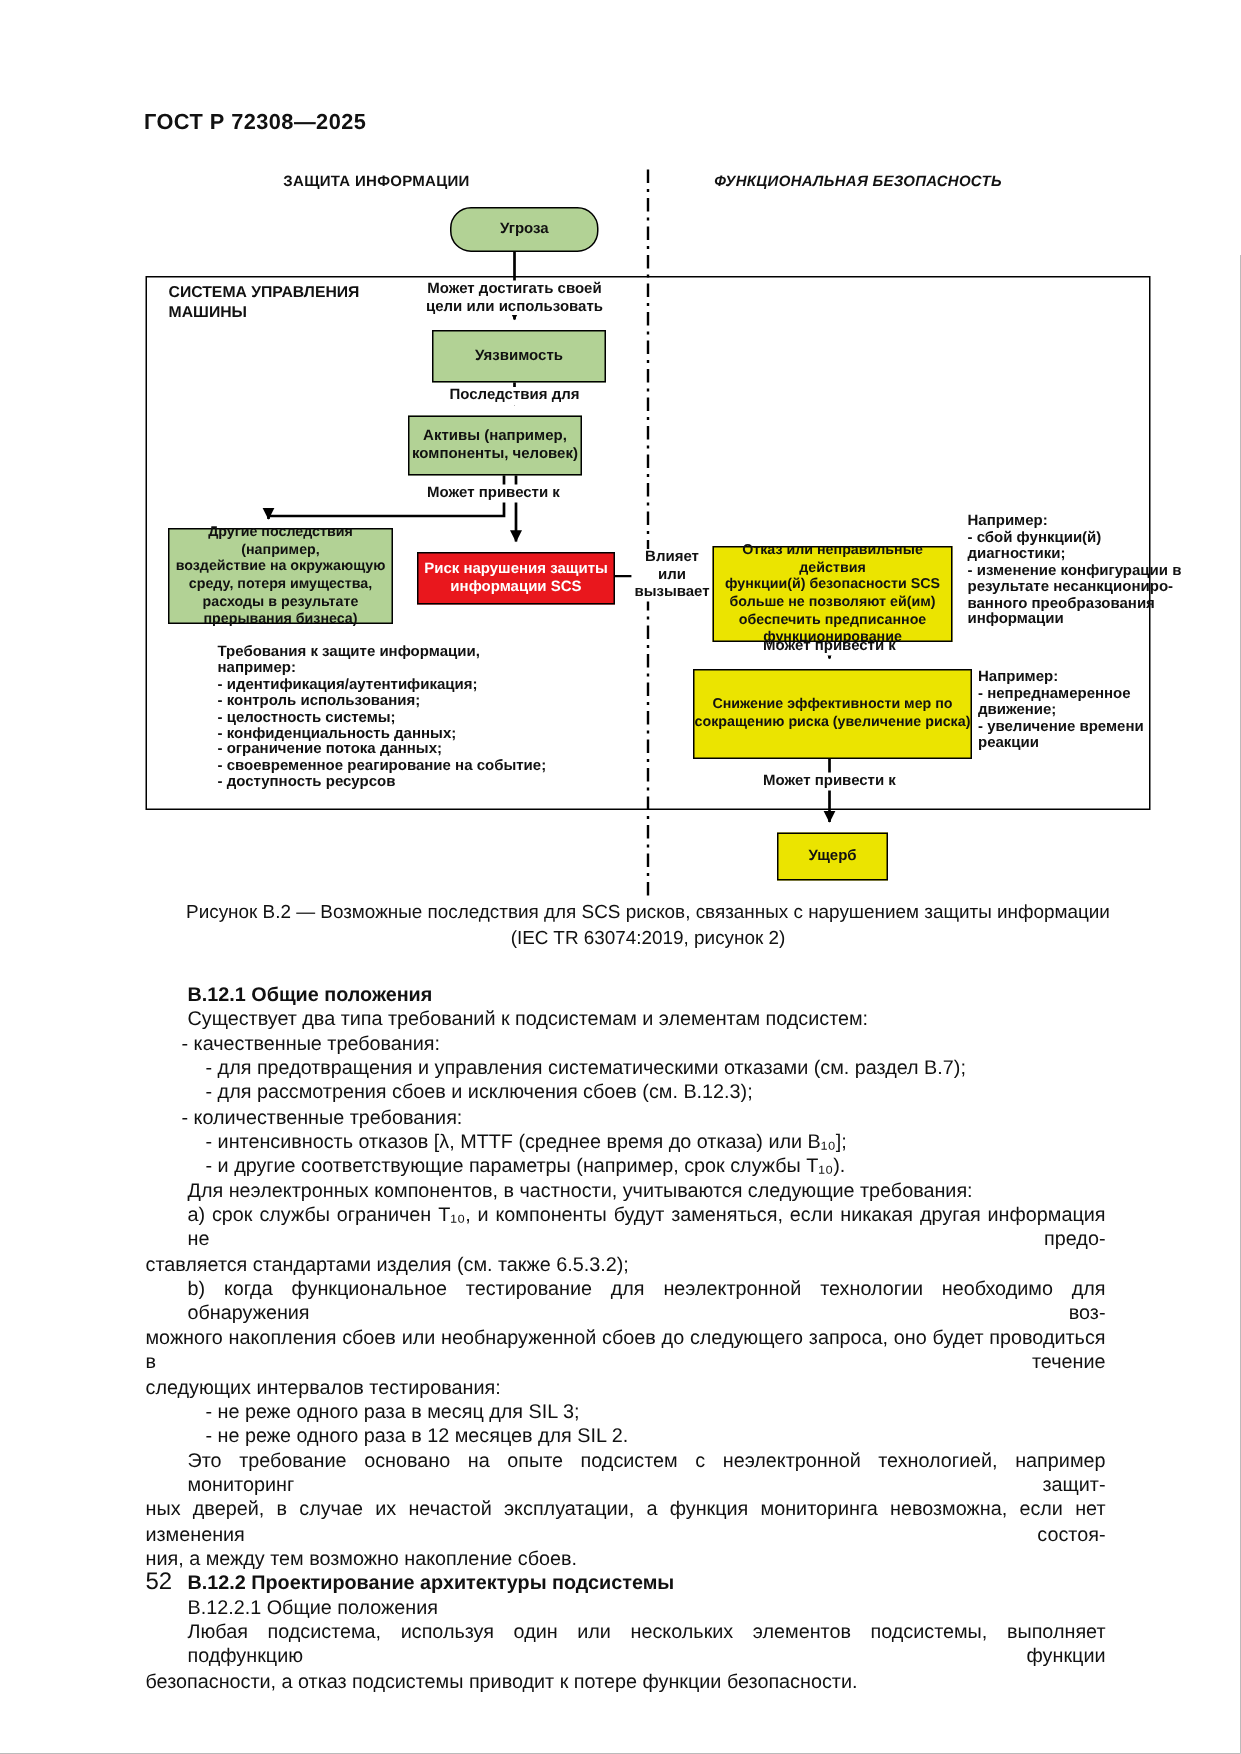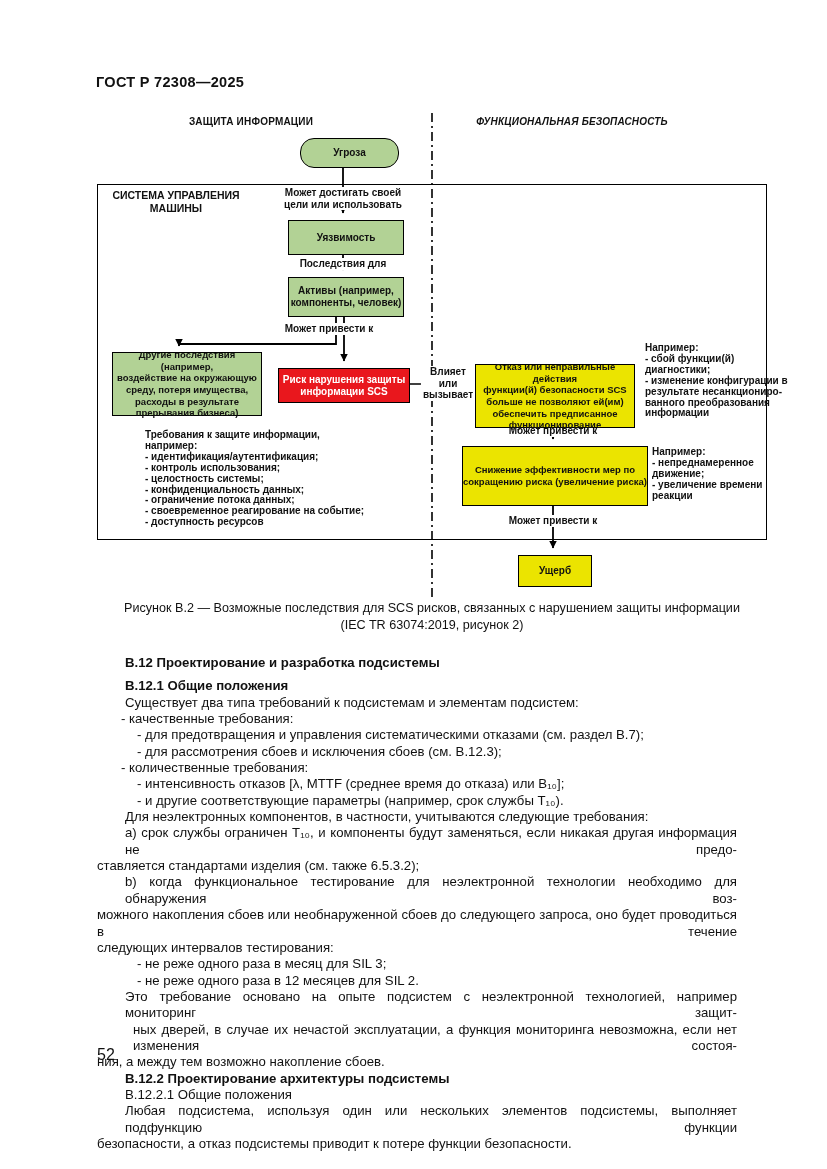--- a/index.html
+++ b/index.html
@@ -6,21 +6,21 @@
   .page{
     position:relative; width:827px; height:1169px; background:#fff;
     font-family:"Liberation Sans","DejaVu Sans",sans-serif; color:#111;
     margin:0 auto; overflow:hidden;
   }
   .abs{position:absolute;}
   .doc-header{left:96px; top:74px; font-size:14.5px; font-weight:bold; letter-spacing:.3px;}
   .coltitle{font-size:10px; font-weight:bold; letter-spacing:.2px; white-space:nowrap; transform:translateX(-50%);}
   .outerbox{left:97px; top:184px; width:668px; height:354px; border:1.6px solid #000;}
   .sysname{left:176px; top:189px; transform:translateX(-50%); font-size:10.5px; font-weight:bold;
-           text-align:center; white-space:pre-line; line-height:13px;}
+           text-align:left; white-space:pre-line; line-height:13px;}
   svg.wires{left:0; top:0;}
   .node{border:1.8px solid #000; display:flex; align-items:center; justify-content:center;
         text-align:center; white-space:pre-line; font-weight:bold; font-size:10px; line-height:12px;}
   .node.small{font-size:9.5px; line-height:11.6px;}
   .green{background:var(--green);}
   .yellow{background:var(--yellow);}
   .red{background:var(--red); color:#fff;}
   .lbl{font-weight:bold; font-size:10px; line-height:11.5px; text-align:center;
        white-space:pre-line; background:#fff; padding:0 2px; transform:translateX(-50%);}
   .note{font-weight:bold; font-size:10px; line-height:10.9px; white-space:pre-line;}
@@ -75,21 +75,21 @@
   <div class="abs lbl" style="left:343px; top:258px;">Последствия для</div>
   <div class="abs lbl" style="left:329px; top:323px;">Может привести к</div>
   <div class="abs lbl" style="left:448px; top:366px;">Влияет
 или
 вызывает</div>
   <div class="abs lbl" style="left:553px; top:425px;">Может привести к</div>
   <div class="abs lbl" style="left:553px; top:515px;">Может привести к</div>
 
   <div class="abs node green" style="left:300px; top:138px; width:97px; height:28px;border-radius:14px;">Угроза</div>
   <div class="abs node green" style="left:288px; top:220px; width:114px; height:33px;">Уязвимость</div>
-  <div class="abs node green" style="left:288px; top:277px; width:114px; height:38px;">Активы (например,
+  <div class="abs node green" style="left:272px; top:277px; width:114px; height:38px;">Активы (например,
 компоненты, человек)</div>
   <div class="abs node green small" style="left:112px; top:352px; width:148px; height:62px;">Другие последствия (например,
 воздействие на окружающую
 среду, потеря имущества,
 расходы в результате
 прерывания бизнеса)</div>
   <div class="abs node red" style="left:278px; top:368px; width:130px; height:33px;">Риск нарушения защиты
 информации SCS</div>
   <div class="abs node yellow small" style="left:475px; top:364px; width:158px; height:62px;">Отказ или неправильные действия
 функции(й) безопасности SCS
@@ -121,39 +121,38 @@
 - ограничение потока данных;
 - своевременное реагирование на событие;
 - доступность ресурсов</div>
 
   <div class="abs caption">
     <div>Рисунок В.2 — Возможные последствия для SCS рисков, связанных с нарушением защиты информации</div>
     <div>(IEC TR 63074:2019, рисунок 2)</div>
   </div>
 
   <div class="abs bodytext">
-      <div class="tline bold" style="padding-left: 28px; margin-bottom: 7px;">В.12 Проектирование и разработка подсистемы</div>
       <div class="tline bold" style="padding-left: 28px;">В.12.1 Общие положения</div>
       <div class="tline" style="padding-left: 28px;">Существует два типа требований к подсистемам и элементам подсистем:</div>
       <div class="tline" style="padding-left: 24px;">- качественные требования:</div>
       <div class="tline" style="padding-left: 40px;">- для предотвращения и управления систематическими отказами (см. раздел В.7);</div>
       <div class="tline" style="padding-left: 40px;">- для рассмотрения сбоев и исключения сбоев (см. В.12.3);</div>
       <div class="tline" style="padding-left: 24px;">- количественные требования:</div>
       <div class="tline" style="padding-left: 40px;">- интенсивность отказов [λ, MTTF (среднее время до отказа) или B₁₀];</div>
       <div class="tline" style="padding-left: 40px;">- и другие соответствующие параметры (например, срок службы T₁₀).</div>
       <div class="tline" style="padding-left: 28px;">Для неэлектронных компонентов, в частности, учитываются следующие требования:</div>
       <div class="tline fill" style="padding-left: 28px;">a) срок службы ограничен T₁₀, и компоненты будут заменяться, если никакая другая информация не предо-</div>
       <div class="tline" style="padding-left: 0px;">ставляется стандартами изделия (см. также 6.5.3.2);</div>
       <div class="tline fill" style="padding-left: 28px;">b) когда функциональное тестирование для неэлектронной технологии необходимо для обнаружения воз-</div>
       <div class="tline fill" style="padding-left: 0px;">можного накопления сбоев или необнаруженной сбоев до следующего запроса, оно будет проводиться в течение</div>
       <div class="tline" style="padding-left: 0px;">следующих интервалов тестирования:</div>
       <div class="tline" style="padding-left: 40px;">- не реже одного раза в месяц для SIL 3;</div>
       <div class="tline" style="padding-left: 40px;">- не реже одного раза в 12 месяцев для SIL 2.</div>
       <div class="tline fill" style="padding-left: 28px;">Это требование основано на опыте подсистем с неэлектронной технологией, например мониторинг защит-</div>
-      <div class="tline fill" style="padding-left: 0px; margin-left: 36px;">ных дверей, в случае их нечастой эксплуатации, а функция мониторинга невозможна, если нет изменения состоя-</div>
+      <div class="tline fill" style="padding-left: 0px;">ных дверей, в случае их нечастой эксплуатации, а функция мониторинга невозможна, если нет изменения состоя-</div>
       <div class="tline" style="padding-left: 0px;">ния, а между тем возможно накопление сбоев.</div>
       <div class="tline bold" style="padding-left: 28px;">В.12.2 Проектирование архитектуры подсистемы</div>
       <div class="tline" style="padding-left: 28px;">В.12.2.1 Общие положения</div>
       <div class="tline fill" style="padding-left: 28px;">Любая подсистема, используя один или нескольких элементов подсистемы, выполняет подфункцию функции</div>
       <div class="tline" style="padding-left: 0px;">безопасности, а отказ подсистемы приводит к потере функции безопасности.</div>
     </div>
 
   <div class="abs pagenum">52</div>
 </div>
 

